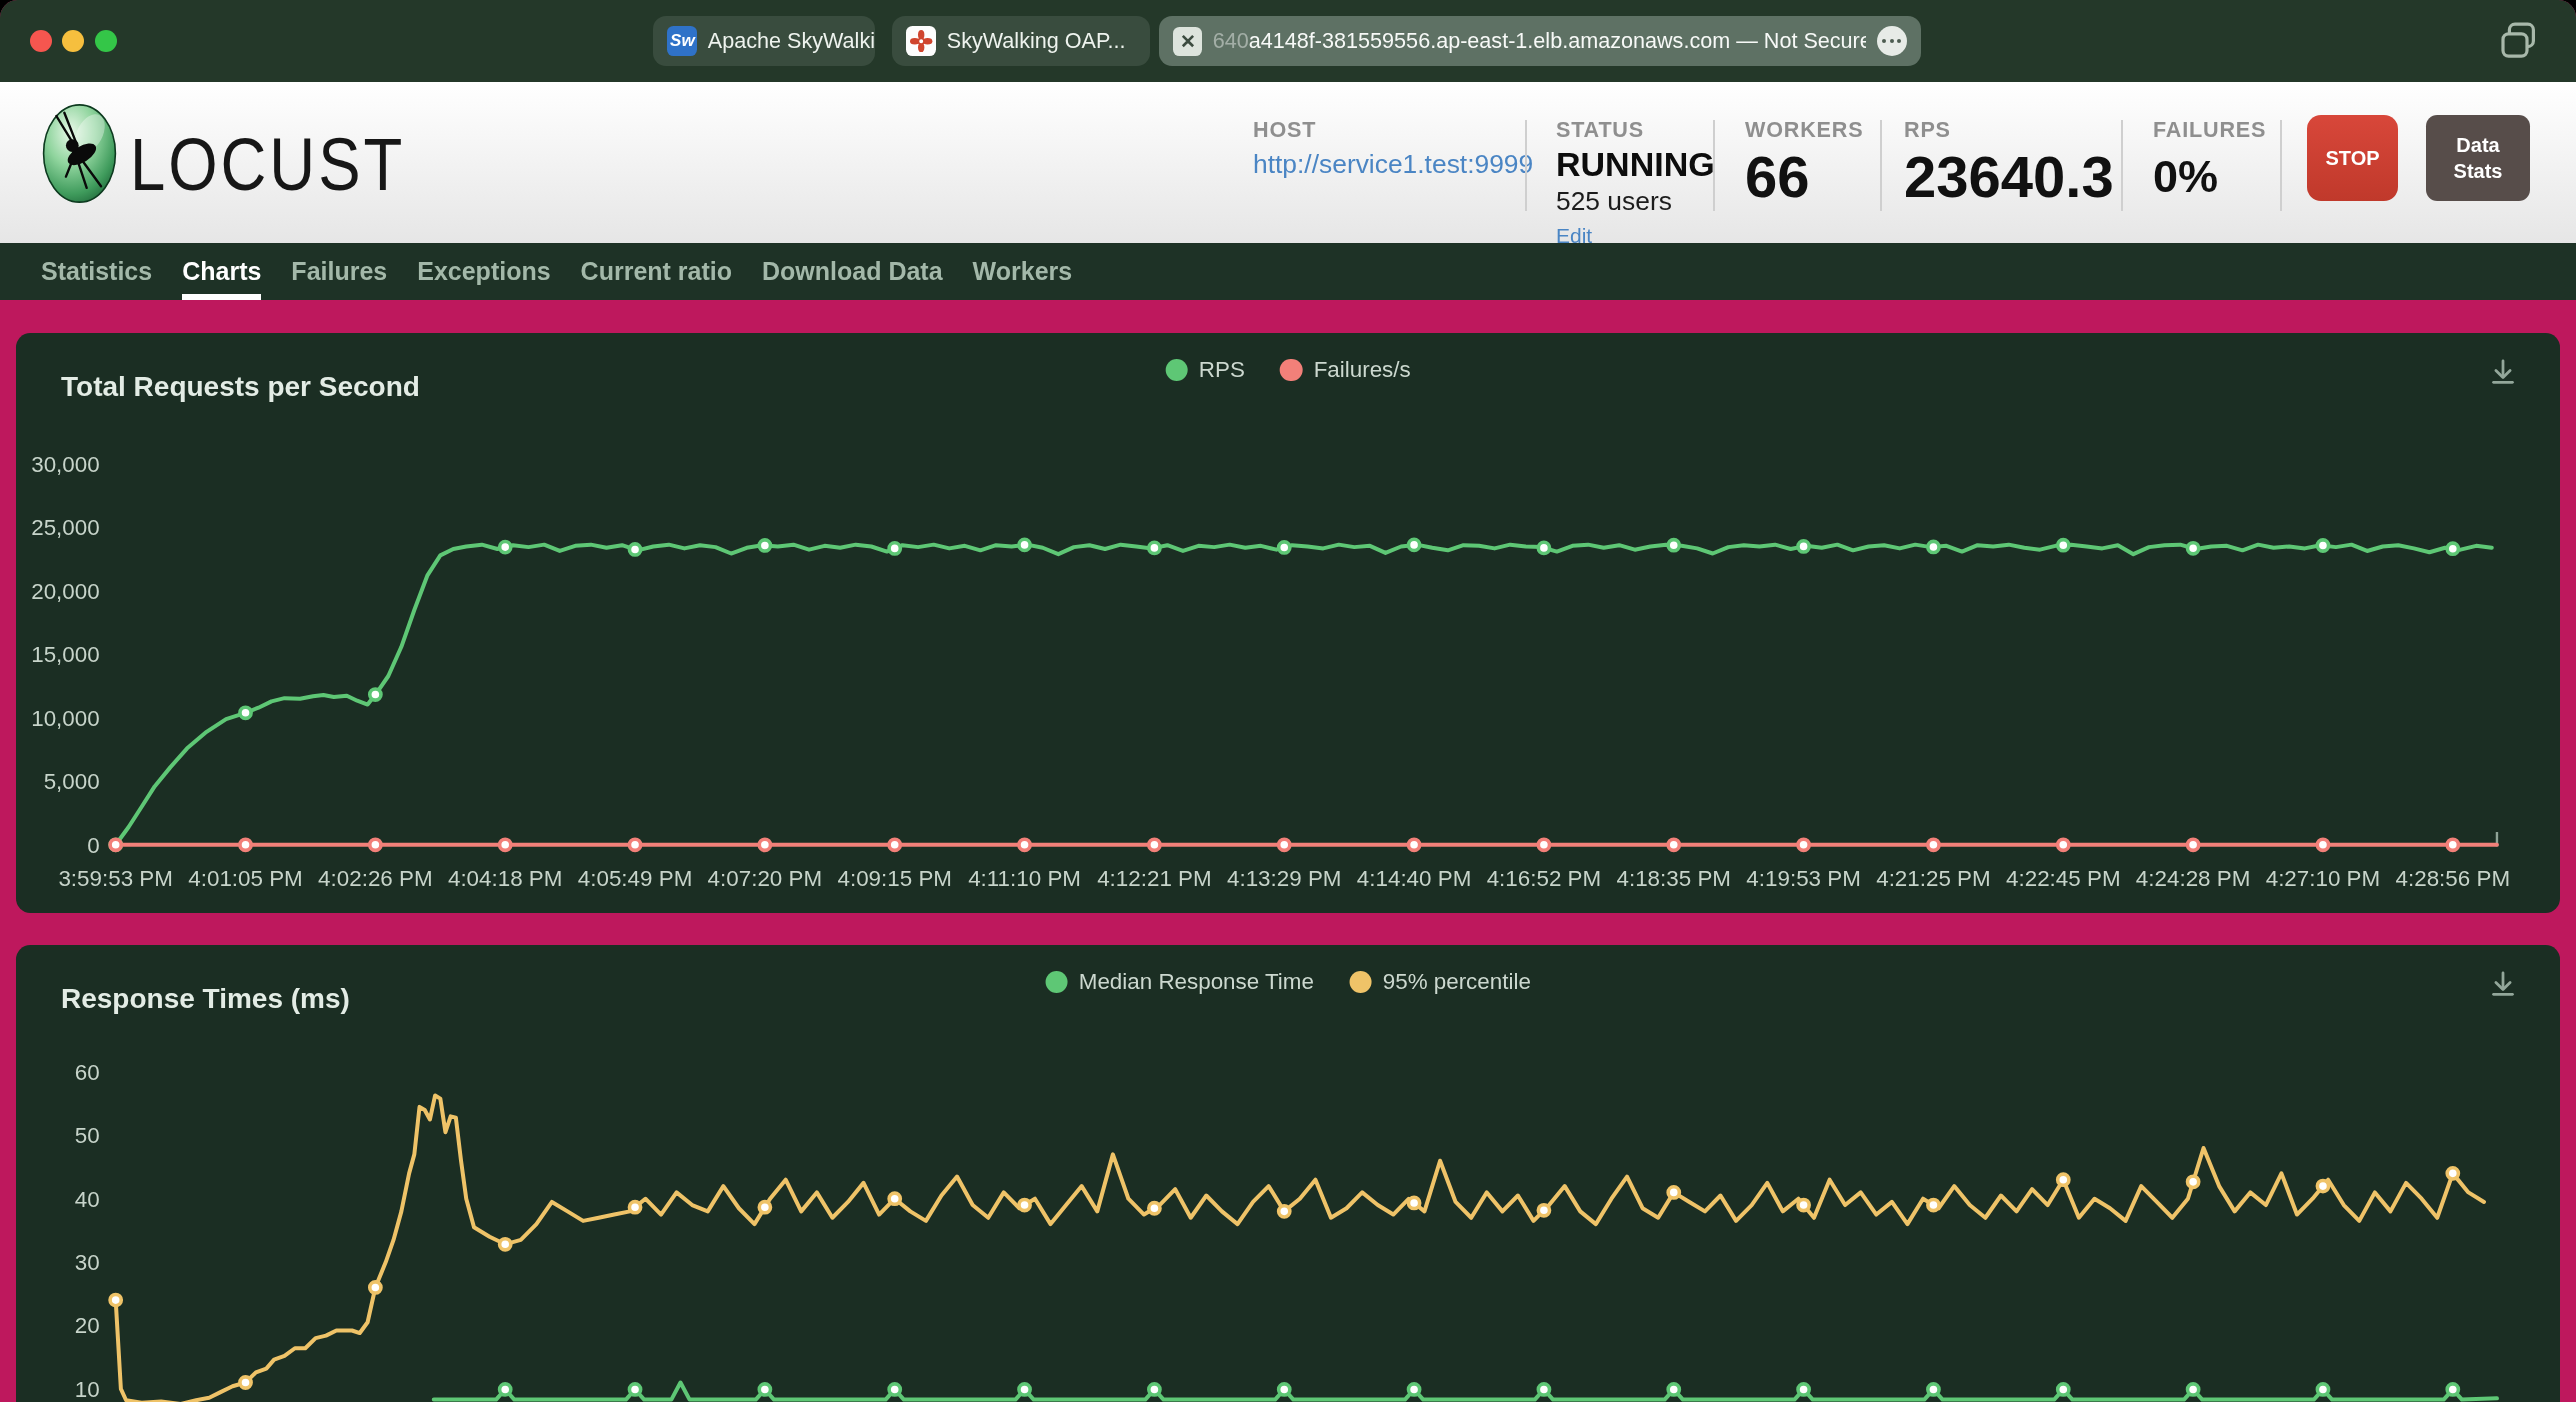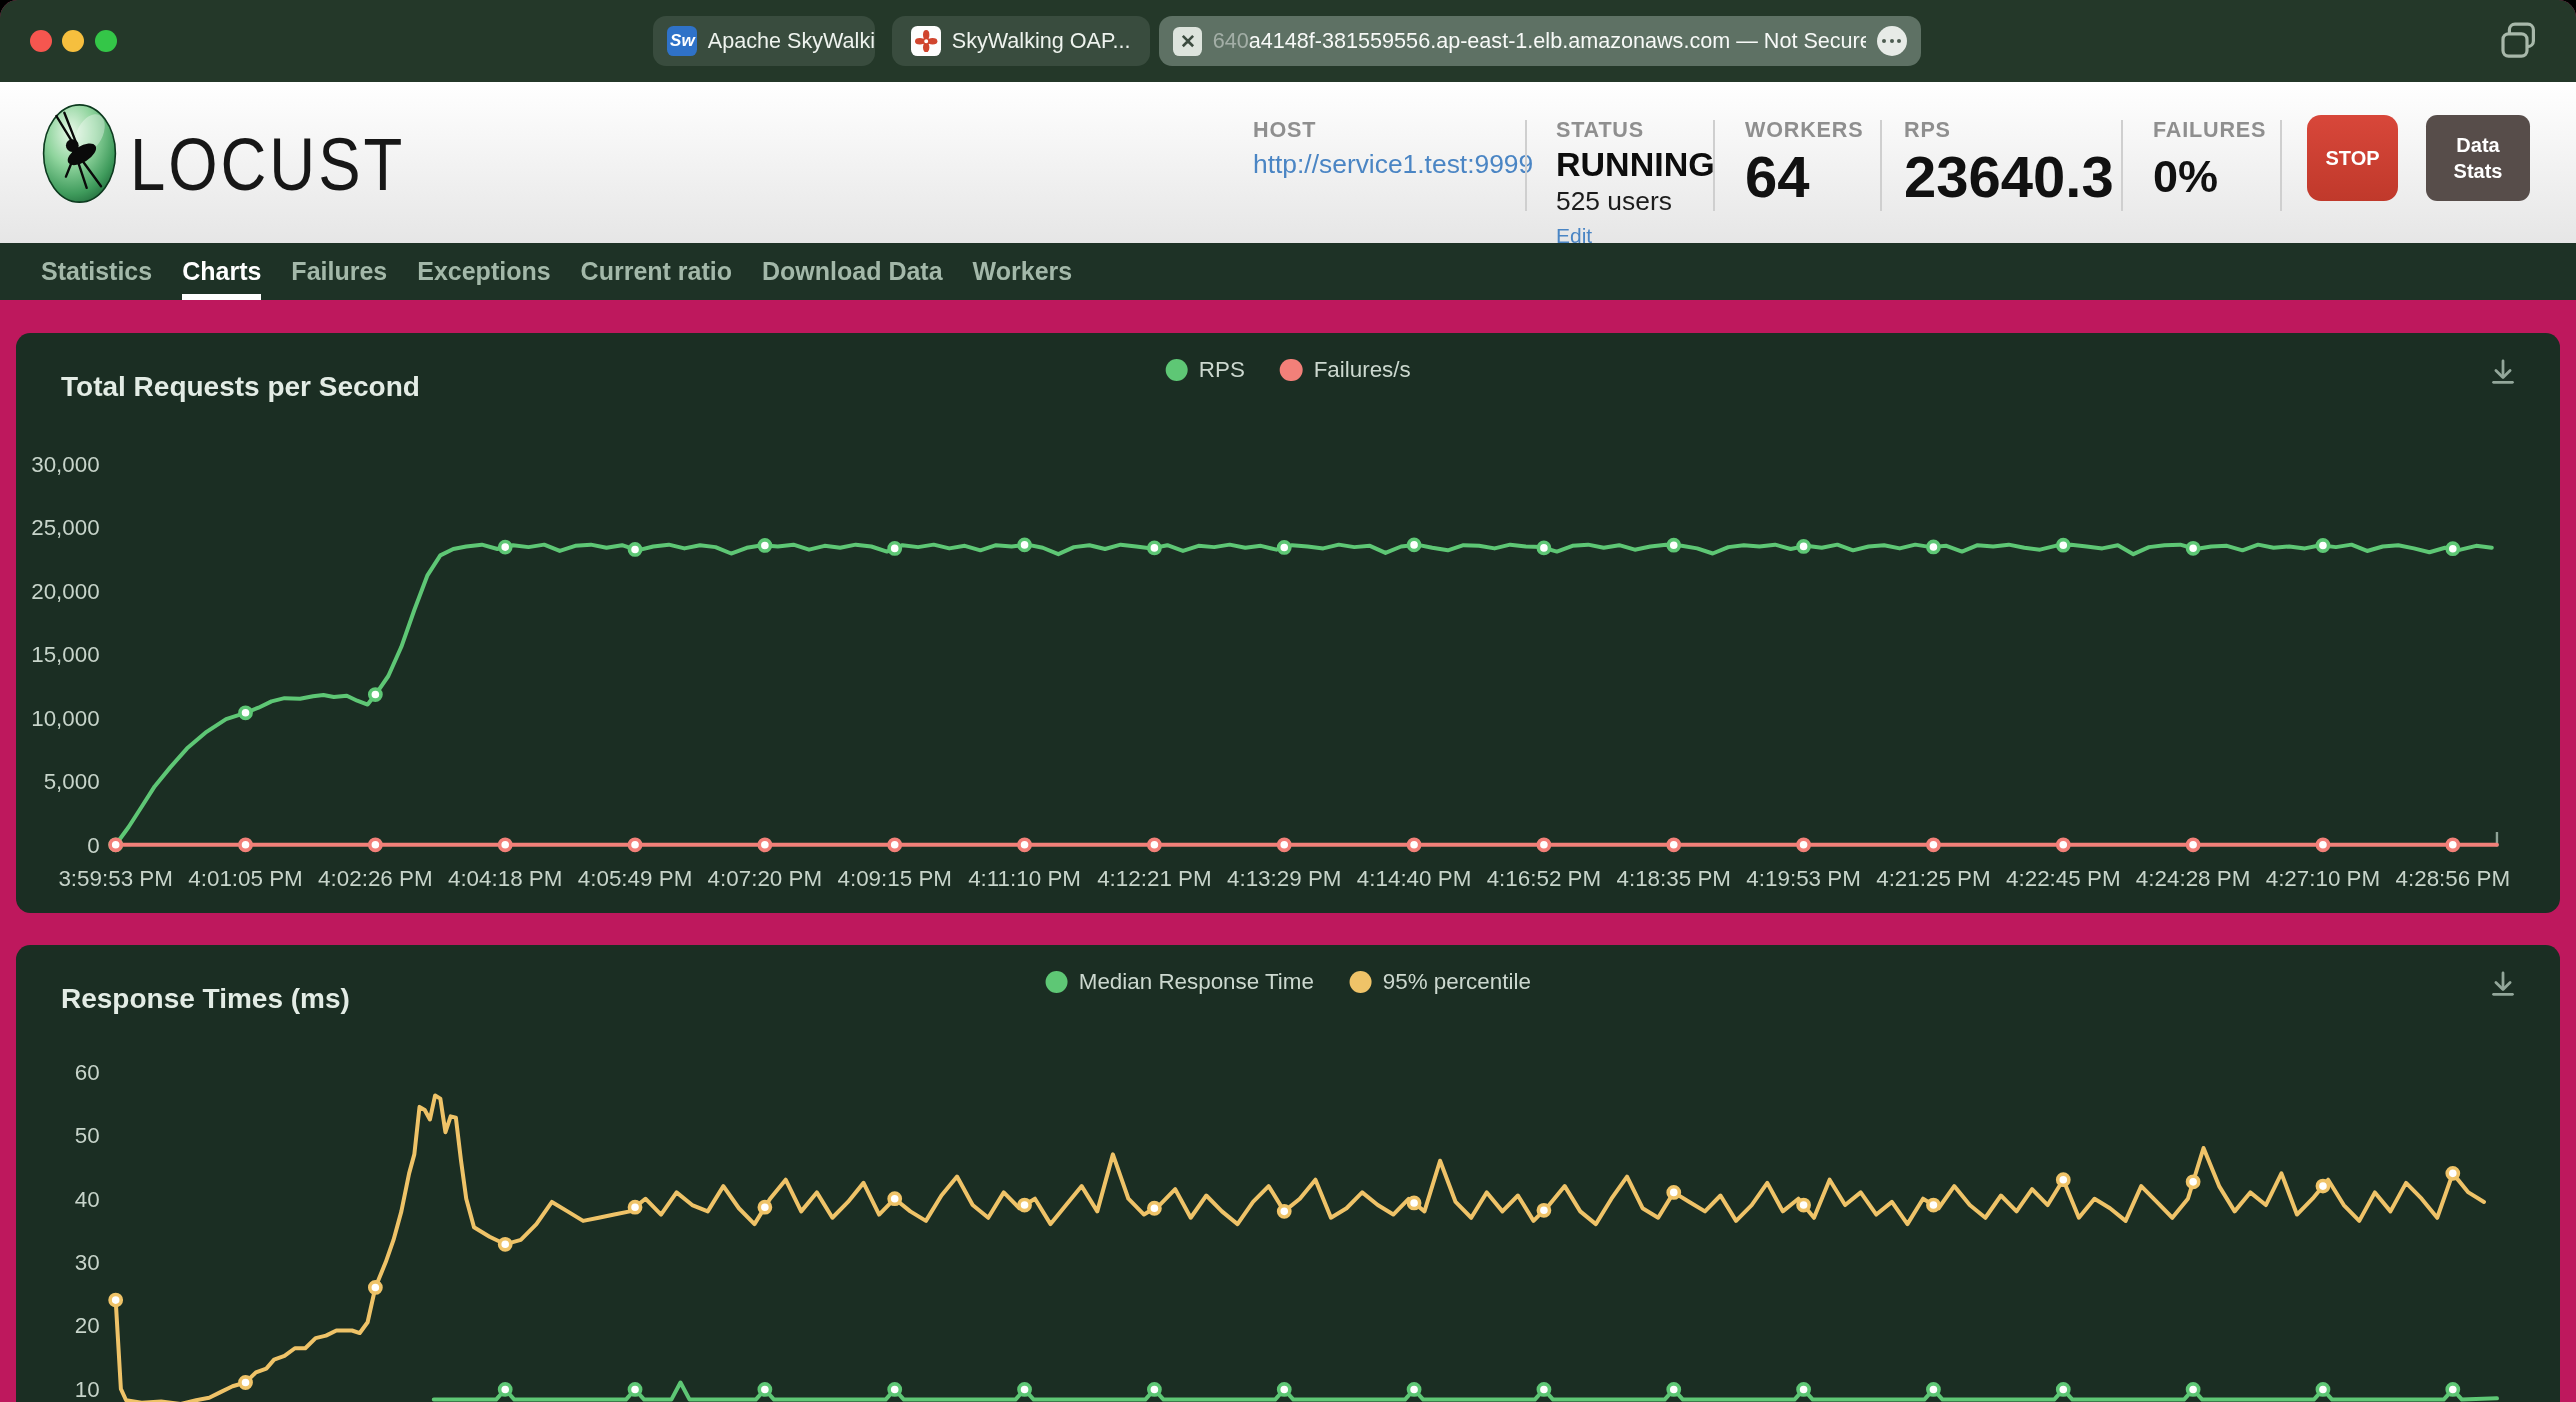--- a/index.html
+++ b/index.html
@@ -12,21 +12,21 @@
   .tl { position:absolute; top:30px; width:22.4px; height:22.4px; border-radius:50%; }
   .tl.r { left:30px;  background:#f6564f; }
   .tl.y { left:62px;  background:#f6bf3e; }
   .tl.g { left:95px; background:#34c648; }
   .btab { position:absolute; top:16px; height:50px; border-radius:13px; background:#394c3e;
           display:flex; align-items:center; padding:0 14.4px; gap:10.4px;
           color:#eef3ee; font-size:21.6px; white-space:nowrap; overflow:hidden; }
   .btab .ticon { width:30px; height:30px; border-radius:6.4px; flex:0 0 auto;
                  display:flex; align-items:center; justify-content:center; }
   .btab.t1 { left:653px;  width:222px; }
-  .btab.t2 { left:892px; width:258px;justify-content:center; }
+  .btab.t2 { left:892px; width:258px; }
   .btab.active { left:1159px; width:762px; background:#5e7164; color:#f7f9f7;
                  justify-content:space-between; }
   .ticon.sw  { background:#2f72c8; color:#fff; font-size:17px; font-weight:bold; font-style:italic; }
   .ticon.oap { background:#fdfdfd; }
   .closebox { width:29px; height:29px; border-radius:6.4px; background:#dde4dd; color:#3c4c40;
               display:flex; align-items:center; justify-content:center; font-size:19px; font-weight:bold; flex:0 0 auto;}
   .urltxt { flex:1; text-align:center; overflow:hidden; white-space:nowrap; }
   .urltxt .fade { opacity:.45; }
   .morebtn { width:30px; height:30px; border-radius:50%; background:#e7ebe7; flex:0 0 auto;
              display:flex; align-items:center; justify-content:center; gap:3.2px; }
@@ -156,21 +156,21 @@
     <div class="sgroup" style="left:1556px;">
       <div class="slabel">STATUS</div>
       <div class="running">RUNNING</div>
       <div class="users">525 users</div>
       <a class="editlink" href="#">Edit</a>
     </div>
     <div class="vdiv" style="left:1713px;"></div>
 
     <div class="sgroup" style="left:1745px;">
       <div class="slabel">WORKERS</div>
-      <div class="bignum">64</div>
+      <div class="bignum">66</div>
     </div>
     <div class="vdiv" style="left:1880px;"></div>
 
     <div class="sgroup" style="left:1904px;">
       <div class="slabel">RPS</div>
       <div class="bignum">23640.3</div>
     </div>
     <div class="vdiv" style="left:2121px;"></div>
 
     <div class="sgroup" style="left:2153px;">

